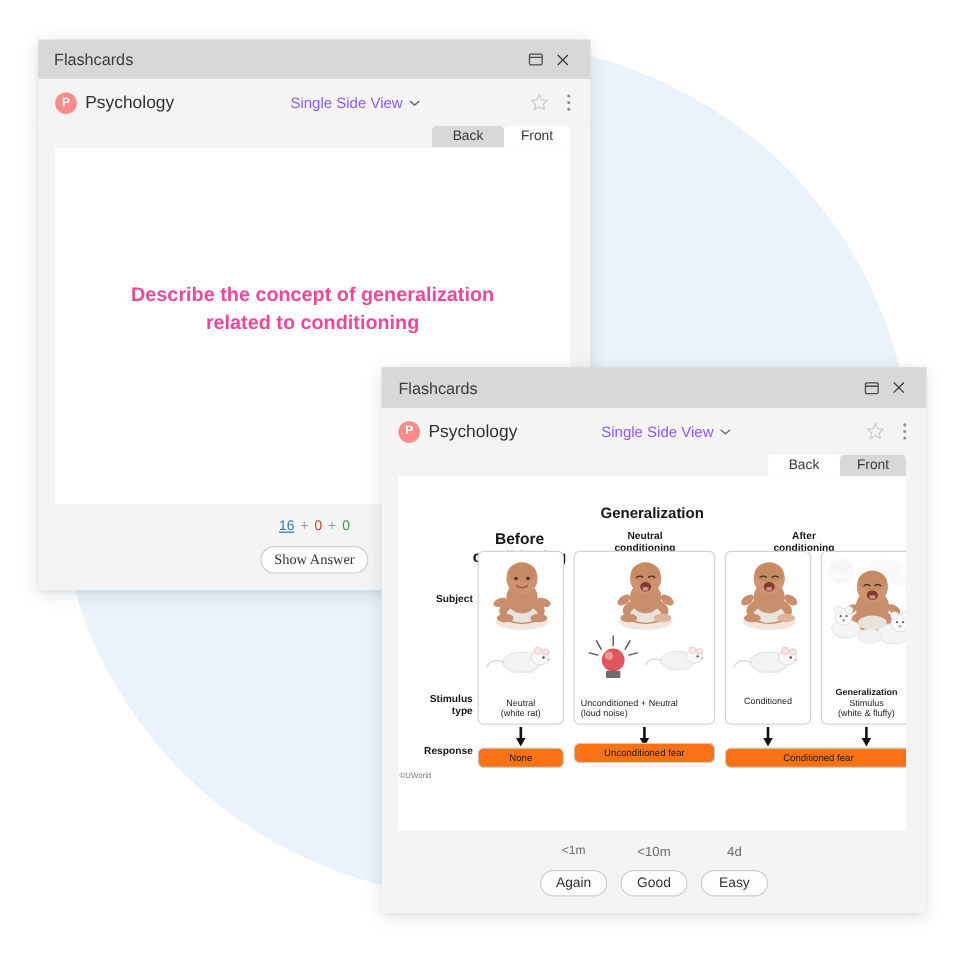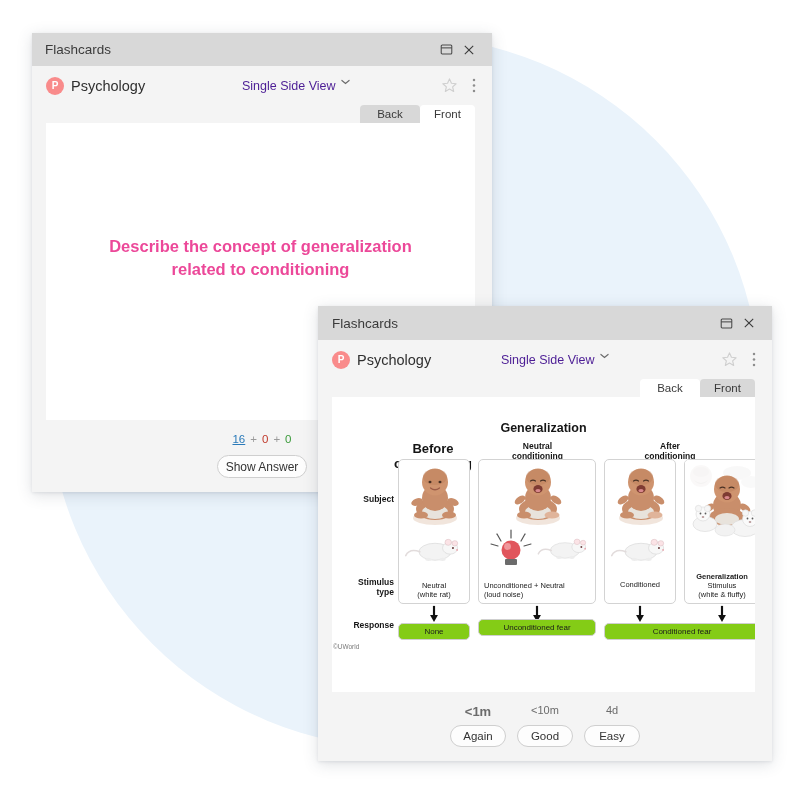--- a/index.html
+++ b/index.html
@@ -55,22 +55,22 @@
   .deckname { display: flex; align-items: center; gap: 7px; }
   .avatar {
     border-radius: 50%;
     background: #f98b8b;
     color: #fff;
     display: flex; align-items: center; justify-content: center;
     font-weight: 700;
   }
   .decklabel { color: #2f2f2f; }
   .viewsel {
-    color: #4c1d95;
-    display: flex; align-items: flex-start; gap: 5px;
+    color: #8b5cf6;
+    display: flex; align-items: center; gap: 5px;
     position: absolute;
   }
   .chev { display:block; }
   .headicons { position: absolute; display: flex; align-items: center; gap: 9px; }
 
   
   .tabs { display: flex; justify-content: flex-end; flex: 0 0 auto; }
   .tab {
     text-align: center;
     color: #3a3a3a;
@@ -146,21 +146,21 @@
   }
   .panel .caption {
     position: absolute; left: 0; right: 0; bottom: 4px;
     text-align: center; color: #1b1b1b; line-height: 1.2;
   }
   .panel .caption b { display:block; }
   .respbox {
     position: absolute;
     border: 1px solid #cfcfcf;
     border-radius: 5px;
-    background: #84cc16;
+    background: #f97316;
     color: #1b1b1b;
     display: flex; align-items: center; justify-content: center;
   }
   .arrow { position: absolute; }
   .copyright { position: absolute; color: #7a7a7a; }
   .plus { position:absolute; font-weight:400; color:#1b1b1b; }
 
   
   .art { position:absolute; display:block; }
 </style>
@@ -231,21 +231,21 @@
     </div>
 
     <div class="footer1" style="flex:1 1 auto;">
       <div class="counts" style="left:0; right:0; top:13px; justify-content:center; font-size:11.5px;">
         <span class="cnt-new">16</span>
         <span class="cnt-sep">+</span>
         <span class="cnt-learn">0</span>
         <span class="cnt-sep">+</span>
         <span class="cnt-due">0</span>
       </div>
-      <div style="position:absolute; left:0; right:0; top:35px; display:flex; justify-content:center;">
+      <div style="position:absolute; left:0; right:0; top:35px; display:flex; justify-content:center;font-family:Liberation Serif, serif;">
         <div class="pill" style="width:90px; height:23px; font-size:12px;">Show Answer</div>
       </div>
     </div>
   </div>
 
   <div class="window" id="win2" style="left:318px; top:306px; width:454px; height:455px;">
 
     <div class="titlebar" style="height:34px; padding:0 11px 0 14px;">
       <span class="title" style="font-size:13.5px;">Flashcards</span>
       <span class="win-ctrls">
@@ -502,21 +502,21 @@
         <div class="respbox" style="left:66px; top:226px; width:72px; height:17px; font-size:8px;">None</div>
         <div class="respbox" style="left:146px; top:222px; width:118px; height:17px; font-size:8px;">Unconditioned fear</div>
         <div class="respbox" style="left:272px; top:226px; width:156px; height:17px; font-size:8px;">Conditioned fear</div>
 
         <div class="copyright" style="left:1px; top:246px; font-size:6.5px;">©UWorld</div>
       </div>
     </div>
 
     <div class="footer2" style="flex:1 1 auto;">
       <div class="interval-row" style="top:12px;">
-        <div class="interval" style="width:67px; font-size:13px;font-weight:bold;">&lt;1m</div>
+        <div class="interval" style="width:67px; font-size:10px;">&lt;1m</div>
         <div class="interval" style="width:67px; font-size:11px;">&lt;10m</div>
         <div class="interval" style="width:67px; font-size:11px;">4d</div>
       </div>
       <div class="answer-row" style="top:33px; gap:11px;">
         <div class="pill ansbtn" style="width:56px; height:22px; font-size:11.5px;">Again</div>
         <div class="pill ansbtn" style="width:56px; height:22px; font-size:11.5px;">Good</div>
         <div class="pill ansbtn" style="width:56px; height:22px; font-size:11.5px;">Easy</div>
       </div>
     </div>
   </div>

